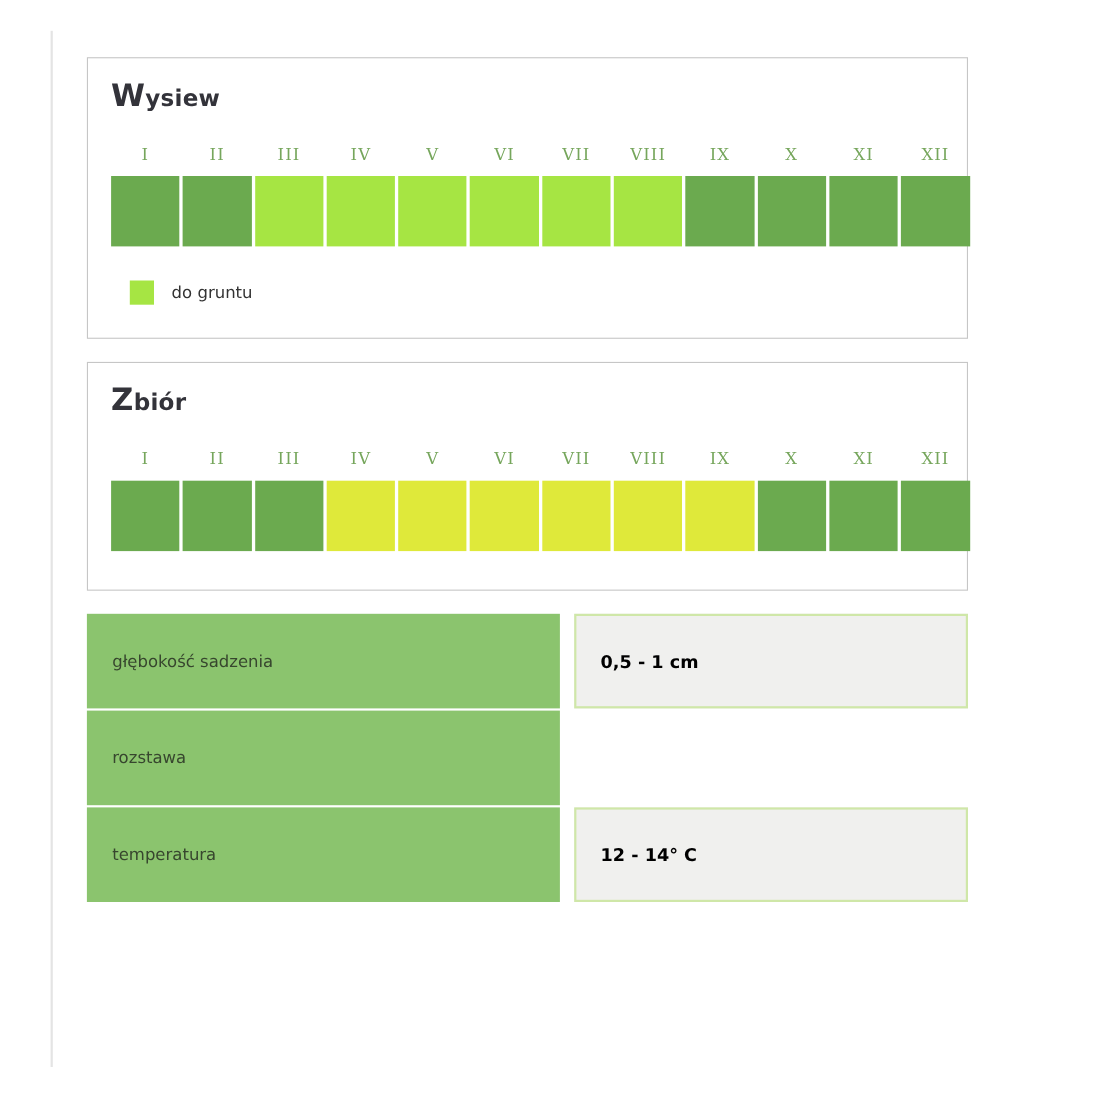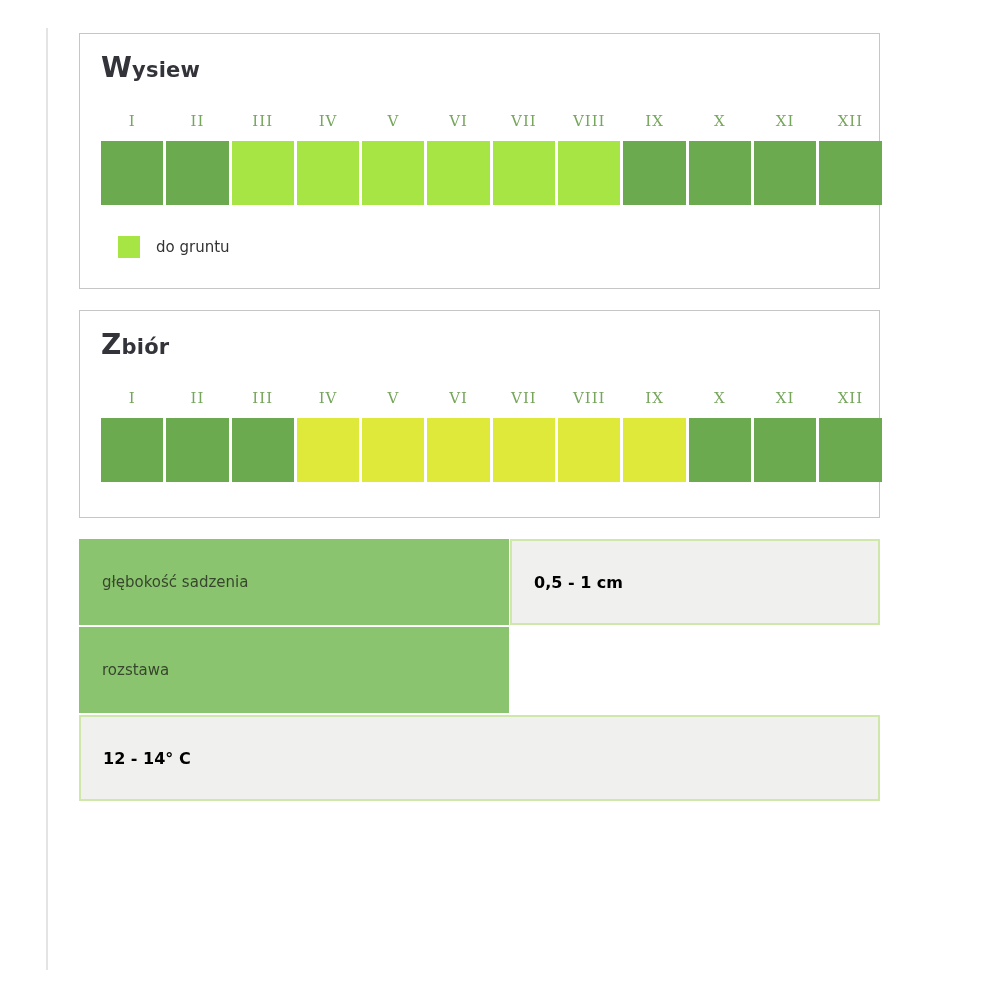--- a/index.html
+++ b/index.html
@@ -6,21 +6,21 @@
   body {
     font-family: "DejaVu Sans", "Liberation Sans", sans-serif;
     width: 1000px; height: 1000px; position: relative;
     color: #333;
   }
   .page { position: relative; width: 1000px; height: 1000px; background: #fff; overflow: hidden; }
   .left-rule {
     position: absolute; left: 46px; top: 28px;
     width: 2px; height: 942px; background: #e4e4e4;
   }
-  .content { position: absolute; left: 79px; top: 33px; width: 801px; }
+  .content { position: absolute; left: 79px; top: 52px; width: 801px; }
 
   
   .panel {
     box-sizing: border-box; width: 100%;
     background: #fff; border: 1px solid #c6c6c6;
     padding: 17px 20px 30px 21px;
     margin-bottom: 21px;
   }
   .panel-title {
     margin: 0 0 28px 0;
@@ -41,21 +41,21 @@
   }
   .month-cell { height: 64px; width: 100%; background: var(--dark-green, #6baa4f); }
 
   
   .legend { display: flex; align-items: center; gap: 16px; margin-top: 31px; margin-left: 17px; }
   .legend-swatch { width: 22px; height: 22px; background: var(--light-green, #a6e543); }
   .legend-label { font-size: 15px; font-weight: normal; color: #333; }
 
   
   .info-table { width: 100%; }
-  .info-row { display: flex; gap: 1px; margin-bottom: 2px; height: 86px; }
+  .info-row { display: flex; gap: 13px; margin-bottom: 2px; height: 86px; }
   .info-label {
     box-sizing: border-box; width: 430px; flex: 0 0 auto;
     background: var(--table-green, #8bc46e);
     display: flex; align-items: center; padding-left: 23px;
     font-size: 15px; color: #37462e;
   }
   .info-value {
     box-sizing: border-box; flex: 1;
     background: var(--value-bg, #f0f0ee);
     border: 2px solid var(--value-border, #cfe7a8);
@@ -185,18 +185,19 @@
 
     <div class="info-table">
         <div class="info-row">
           <div class="info-label">głębokość sadzenia</div>
           <div class="info-value">0,5 - 1 cm</div>
         </div>
         <div class="info-row">
           <div class="info-label">rozstawa</div>
         </div>
         <div class="info-row">
+          <div class="info-label">temperatura</div>
           <div class="info-value">12 - 14° C</div>
         </div>
       </div>
 
   </div>
 </div>
 
 </body></html>

